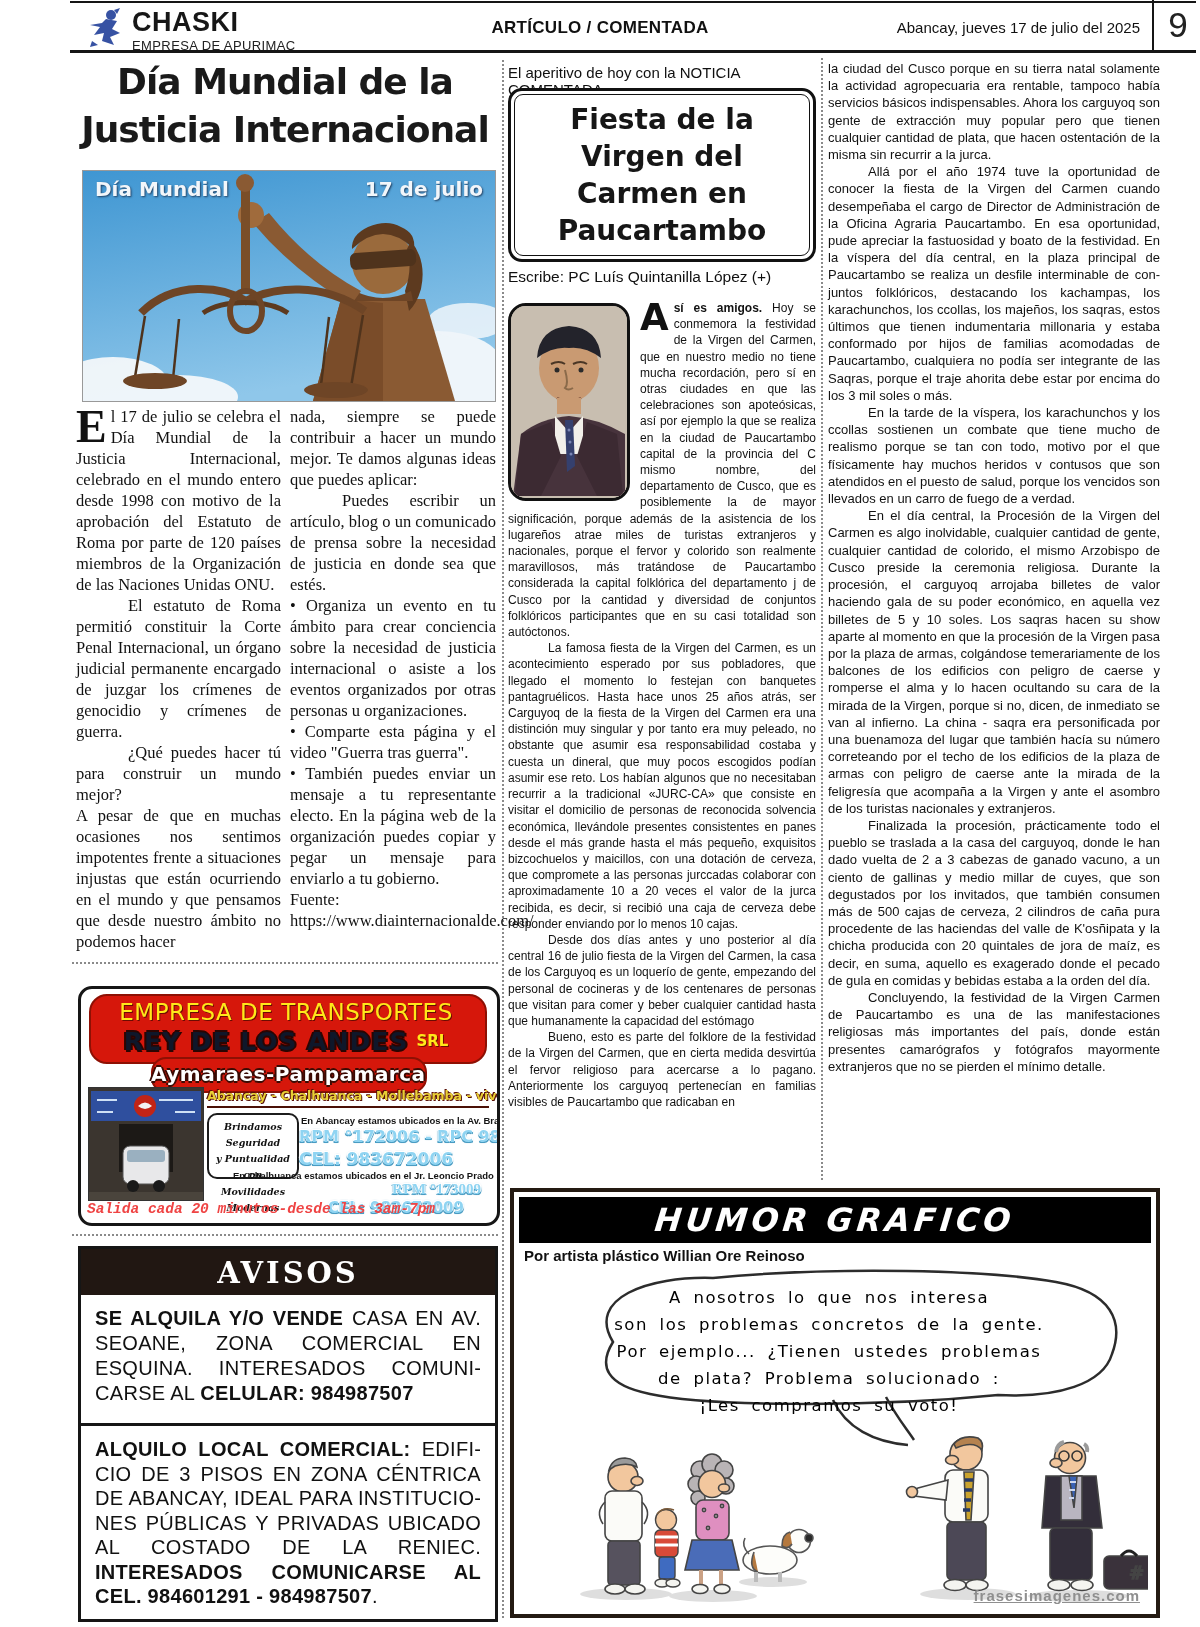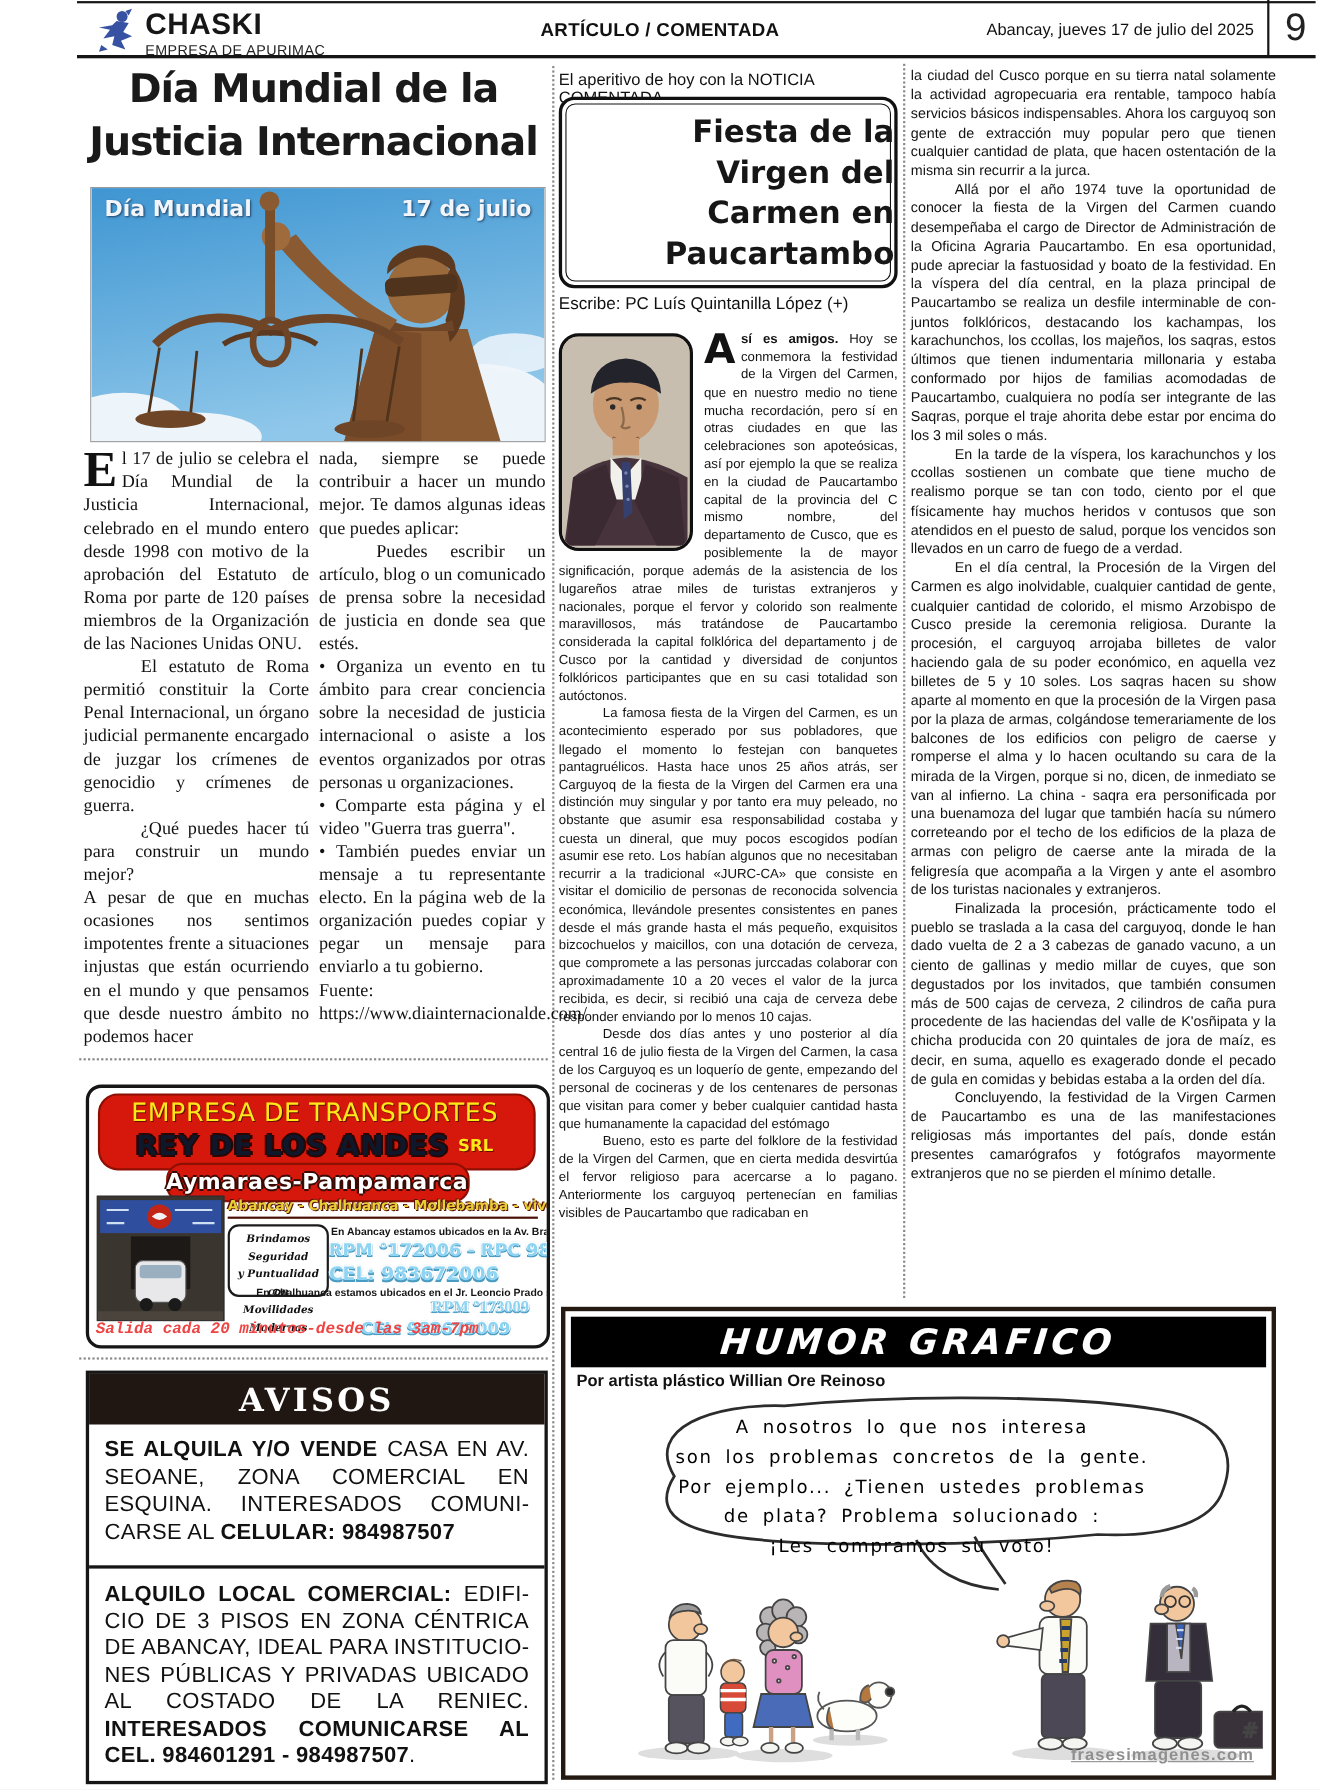--- a/index.html
+++ b/index.html
@@ -57,21 +57,21 @@
               font-family:"DejaVu Serif",serif;font-weight:bold;font-size:29px;letter-spacing:3px;}
   .aviso{font-family:"Liberation Sans",sans-serif;font-size:20px;line-height:25px;text-align:justify;
          padding:11px 14px;letter-spacing:.3px;}
   .aviso b{font-weight:bold;}
 
   
   .kicker{font-size:15px;color:#101010;}
   .titlebox{border:3.5px solid #111;border-radius:14px;background:#fff;}
   .titlebox-inner{position:absolute;left:3px;top:3px;right:3px;bottom:3px;border:1.5px solid #111;border-radius:9px;}
   .mid-title{font-family:"DejaVu Sans",sans-serif;font-weight:800;font-size:28px;line-height:37px;
-             text-align:right;color:#161616;letter-spacing:0;}
+             text-align:center;color:#161616;letter-spacing:0;}
   .byline{font-size:15.5px;color:#101010;}
   .midbody{font-size:12px;line-height:16.2px;text-align:justify;color:#121212;}
   .midbody p{margin:0;}
   .midbody p.ind{text-indent:40px;}
   .author-photo{float:left;width:116px;height:192px;border:3px solid #111;border-radius:18px;
                 overflow:hidden;margin:3px 10px 2px 0;background:#cfc6ba;}
 
   
   .rightbody{font-size:13px;line-height:17.2px;text-align:justify;color:#121212;}
   .rightbody p{margin:0;}
@@ -294,21 +294,21 @@
       </span><span class="dropcap-sans">A</span><b>sí es amigos.</b><span> Hoy se conmemora la festividad de la Virgen del Carmen, que en nuestro medio no tiene mucha recordación, pero sí en otras ciudades en que las celebraciones son apoteósicas, así por ejemplo la que se realiza en la ciudad de  Paucartambo capital de la provincia del C mismo nombre, del departamento de Cusco, que es posiblemente la de mayor  significación, porque además de la asistencia de los lugareños atrae miles de turistas extranjeros y nacionales, porque el fervor y colorido son realmente maravillosos, más tratándose de  Paucartambo considerada la capital folklórica del departamento j de Cusco por la cantidad y diversidad de conjuntos folklóricos participantes que en su casi totalidad son autóctonos.</span>
     </p>
     <p class="ind">La famosa fiesta de la Virgen del Carmen, es un acontecimiento  esperado por sus pobladores, que llegado el momento lo festejan con banquetes pantagruélicos. Hasta hace unos 25 años atrás, ser Carguyoq de la fiesta de la Virgen del Carmen era una distinción muy singular y por tanto era muy peleado, no obstante que asumir esa responsabilidad costaba y cuesta un dineral, que muy pocos escogidos podían asumir ese reto. Los habían algunos que no necesitaban recurrir a la tradicional «JURC-CA» que consiste en visitar el domicilio de personas de reconocida solvencia económica, llevándole presentes consistentes en panes desde el más grande hasta el más pequeño, exquisitos bizcochuelos y maicillos, con una dotación de cerveza, que compromete a las personas jurccadas colaborar con aproximadamente 10 a 20 veces el valor de la jurca recibida, es decir, si recibió una caja de cerveza debe responder enviando por lo menos 10 cajas.</p>
     <p class="ind">Desde dos días antes y uno posterior al día central 16 de julio fiesta de la Virgen del Carmen, la casa de los Carguyoq es un loquerío de gente, empezando del personal de cocineras y de los centenares de personas que visitan para comer y beber cualquier cantidad hasta que humanamente la capacidad del estómago</p>
     <p class="ind">Bueno, esto es parte del folklore de la festividad de la Virgen del Carmen, que en cierta medida desvirtúa el fervor religioso para acercarse a lo pagano. Anteriormente los carguyoq pertenecían en familias visibles de Paucartambo que radicaban en</p>
   </div>
 
   <div class="abs rightbody" style="left:828px;top:60px;width:332px;">
     <p>la ciudad del Cusco porque en su tierra natal solamente la actividad agropecuaria era rentable, tampoco había servicios básicos indispensables. Ahora los carguyoq son gente de extracción muy popular pero que tienen cualquier cantidad de plata, que hacen ostentación de la misma sin recurrir a la jurca.</p>
     <p class="ind">Allá por el año 1974 tuve la oportunidad de conocer la fiesta de la Virgen del Carmen cuando desempeñaba el cargo de Director de Administración de la Oficina Agraria Paucartambo. En esa oportunidad, pude apreciar la fastuosidad y boato de la festividad. En la víspera del día central, en la plaza principal de Paucartambo se realiza un desfile interminable de con-juntos folklóricos, destacando los kachampas, los karachunchos, los ccollas, los majeños, los saqras, estos últimos que tienen indumentaria millonaria y estaba conformado por hijos de familias acomodadas de Paucartambo, cualquiera no podía ser integrante de las Saqras, porque el traje ahorita debe estar por encima do los 3 mil soles o más.</p>
-    <p class="ind">En la tarde de la víspera, los karachunchos y los ccollas sostienen un combate que tiene mucho de realismo porque se tan con todo, ciento por el que físicamente hay muchos heridos v contusos que son atendidos en el puesto de salud, porque los vencidos son llevados en un carro de fuego de a verdad.</p>
+    <p class="ind">En la tarde de la víspera, los karachunchos y los ccollas sostienen un combate que tiene mucho de realismo porque se tan con todo, motivo por el que físicamente hay muchos heridos v contusos que son atendidos en el puesto de salud, porque los vencidos son llevados en un carro de fuego de a verdad.</p>
     <p class="ind">En el día central, la Procesión de la Virgen del Carmen es algo inolvidable, cualquier cantidad de gente, cualquier cantidad de colorido, el mismo Arzobispo de Cusco preside la ceremonia religiosa. Durante la procesión, el carguyoq arrojaba billetes de valor haciendo gala de su poder económico, en aquella vez billetes de 5 y 10 soles. Los saqras hacen su show aparte al momento en que la procesión de la Virgen pasa por la plaza de armas, colgándose temerariamente de los balcones de los edificios con peligro de caerse y romperse el alma y lo hacen ocultando su cara de la mirada de la Virgen, porque si no, dicen, de inmediato se van al infierno. La china - saqra era personificada por una buenamoza del lugar que también hacía su número correteando por el techo de los edificios de la plaza de armas con peligro de caerse ante la mirada de la feligresía que acompaña a la Virgen y ante el asombro de los turistas nacionales y extranjeros.</p>
     <p class="ind">Finalizada la procesión, prácticamente todo el pueblo se traslada a la casa del carguyoq, donde le han dado vuelta de 2 a 3 cabezas de ganado vacuno, a un ciento de gallinas y medio millar de cuyes, que son degustados por los invitados, que también consumen más de 500 cajas de cerveza, 2 cilindros de caña pura procedente de las haciendas del valle de K'osñipata y la chicha producida con 20 quintales de jora de maíz, es decir, en suma, aquello es exagerado donde el pecado de gula en comidas y bebidas estaba a la orden del día.</p>
     <p class="ind">Concluyendo, la festividad de la Virgen Carmen de Paucartambo es una de las manifestaciones religiosas más importantes del país, donde están presentes camarógrafos y fotógrafos mayormente extranjeros que no se pierden el mínimo detalle.</p>
   </div>
 
   <div class="abs humor-box" style="left:510px;top:1188px;width:642px;height:422px;">
     <div class="abs humor-bar" style="left:5px;top:5px;right:5px;height:46px;text-align:center;line-height:46px;">
       <span class="humor-title" style="display:inline-block;">HUMOR GRAFICO</span>
     </div>
     <div class="abs humor-credit" style="left:10px;top:55px;">Por artista plástico Willian Ore Reinoso</div>

